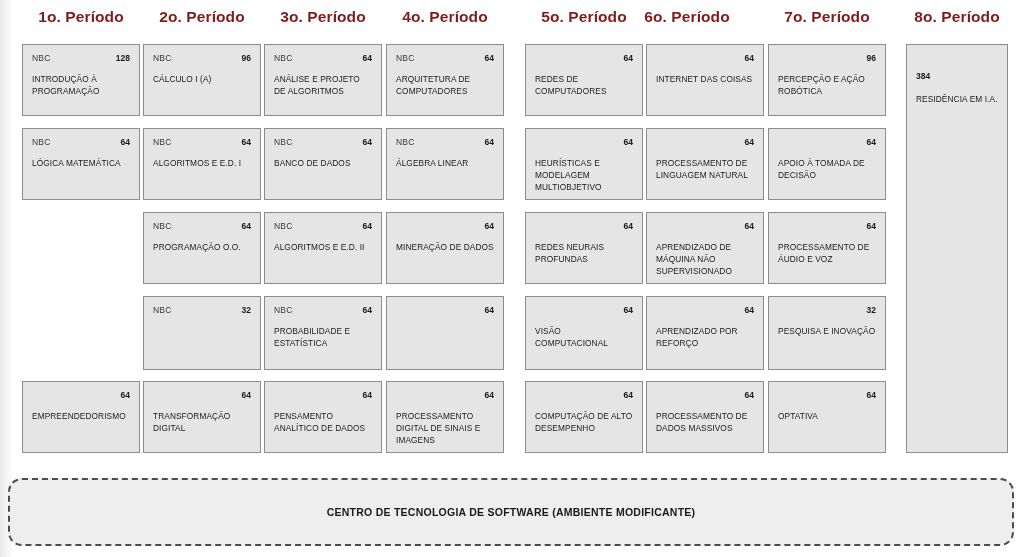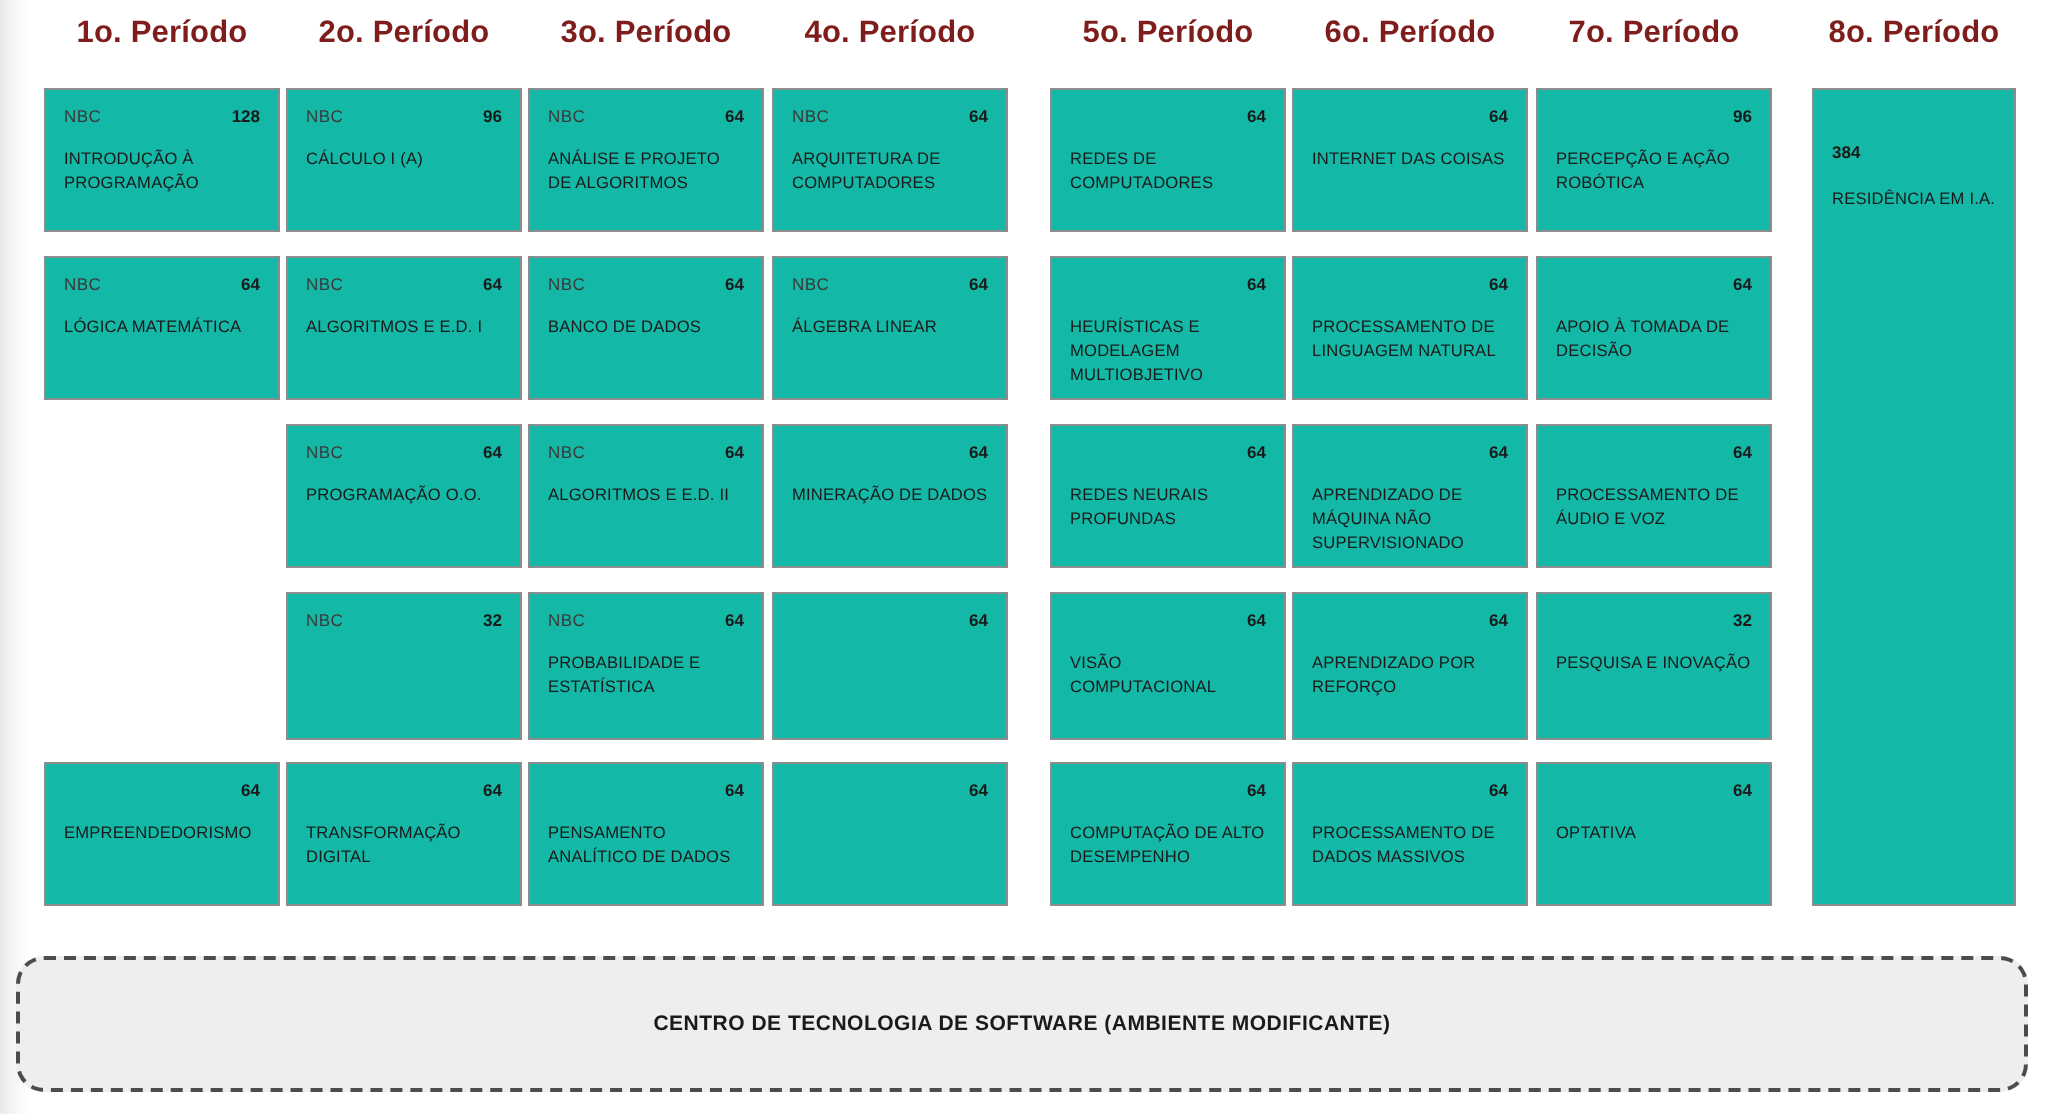--- a/index.html
+++ b/index.html
@@ -46,21 +46,21 @@
     letter-spacing: 0.1px;
     text-align: center;
     white-space: nowrap;
   }
 
   
   .card {
     position: absolute;
     box-sizing: border-box;
     border: 1px solid #8d8d8d;
-    background: #14b8a6;
+    background: #e5e5e5;
     padding: 8px 9px 6px 9px;
     overflow: hidden;
   }
   .card-meta {
     display: flex;
     justify-content: space-between;
     align-items: baseline;
     height: 12px;
     margin-bottom: 9px;
   }
@@ -119,21 +119,21 @@
 
 <div class="page-shade-left"></div>
 
 <div class="grid-wrap">
   <div class="headers">
       <div class="col-header" style="left: 22px; width: 118px;">1o. Período</div>
       <div class="col-header" style="left: 143px; width: 118px;">2o. Período</div>
       <div class="col-header" style="left: 264px; width: 118px;">3o. Período</div>
       <div class="col-header" style="left: 386px; width: 118px;">4o. Período</div>
       <div class="col-header" style="left: 525px; width: 118px;">5o. Período</div>
-      <div class="col-header" style="left: 646px; width: 118px;">6o. Período</div>
+      <div class="col-header" style="left: 628px; width: 118px;">6o. Período</div>
       <div class="col-header" style="left: 768px; width: 118px;">7o. Período</div>
       <div class="col-header" style="left: 906px; width: 102px;">8o. Período</div>
     </div>
   <div class="cards-layer">
       <div class="card" style="left: 22px; top: 44px; width: 118px; height: 72px;">
         <div class="card-meta">
           <span class="card-code">NBC</span>
           <span class="card-hours">128</span>
         </div>
         <div class="card-title">INTRODUÇÃO À PROGRAMAÇÃO</div>
@@ -246,20 +246,21 @@
         <div class="card-meta">
           <span class="card-code"></span>
           <span class="card-hours">64</span>
         </div>
       </div>
       <div class="card" style="left: 386px; top: 381px; width: 118px; height: 72px;">
         <div class="card-meta">
           <span class="card-code"></span>
           <span class="card-hours">64</span>
         </div>
+        <div class="card-title">PROCESSAMENTO DIGITAL DE SINAIS E IMAGENS</div>
       </div>
       <div class="card" style="left: 525px; top: 44px; width: 118px; height: 72px;">
         <div class="card-meta">
           <span class="card-code"></span>
           <span class="card-hours">64</span>
         </div>
         <div class="card-title">REDES DE COMPUTADORES</div>
       </div>
       <div class="card" style="left: 525px; top: 128px; width: 118px; height: 72px;">
         <div class="card-meta">

